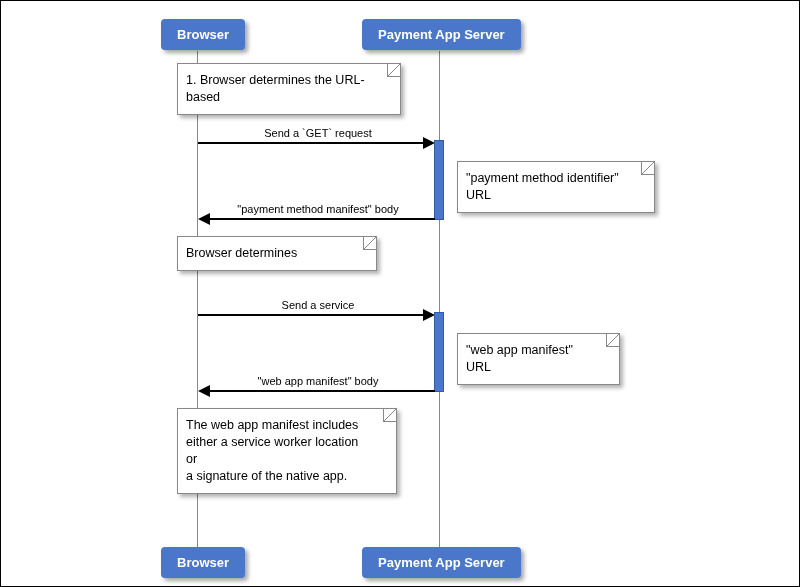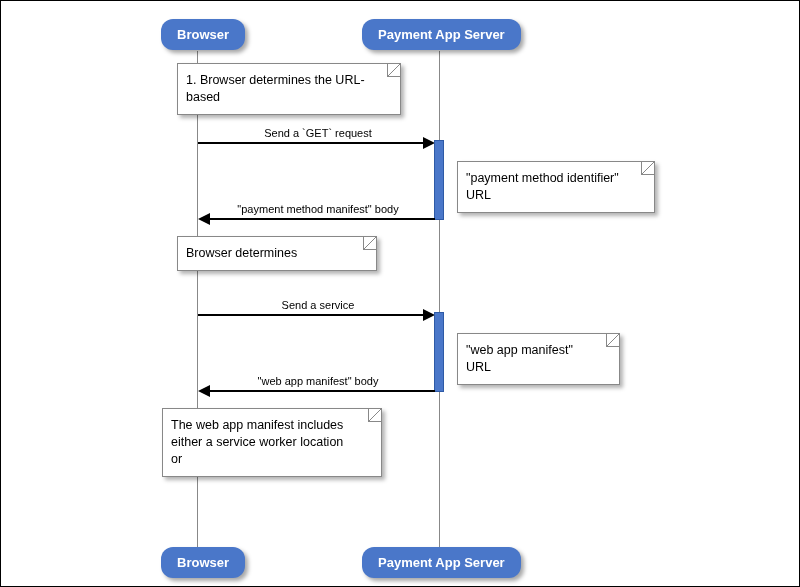--- a/index.html
+++ b/index.html
@@ -24,21 +24,21 @@
     height: 496px;
     background: #888;
   }
   .participant {
     position: absolute;
     background: #4a77c9;
     color: #fff;
     font-weight: bold;
     text-align: center;
     padding: 8px 16px;
-    border-radius: 12px;
+    border-radius: 4px;
     box-shadow: 3px 3px 4px rgba(0,0,0,0.35);
     white-space: nowrap;
   }
   .activation {
     position: absolute;
     width: 10px;
     background: #4a77c9;
     border: 1px solid #2e5aa6;
   }
   .note {
@@ -146,18 +146,19 @@
   <div class="note" style="left:456px; top:332px; width:163px;">
     <span>"web app manifest" URL</span>
   </div>
 
   <div class="msg" style="top:389px;">
     <div class="label" style="left:196px; width:242px;">"web app manifest" body</div>
     <div class="line" style="left:209px; width:225px;"></div>
     <div class="arrow-left" style="left:197px;"></div>
   </div>
 
-  <div class="note" style="left:161px; top:407px; width:220px;">
+  <div class="note" style="left:176px; top:407px; width:220px;">
     <span>The web app manifest includes</span><br>
     <span>either a service worker location or</span><br>
+    <span>a signature of the native app.</span>
   </div>
 
 </div>
 
 </body></html>

